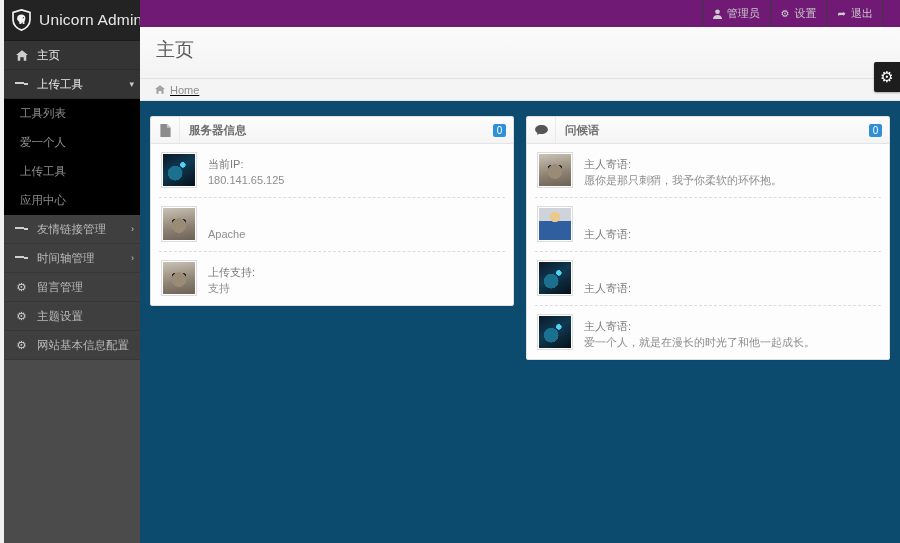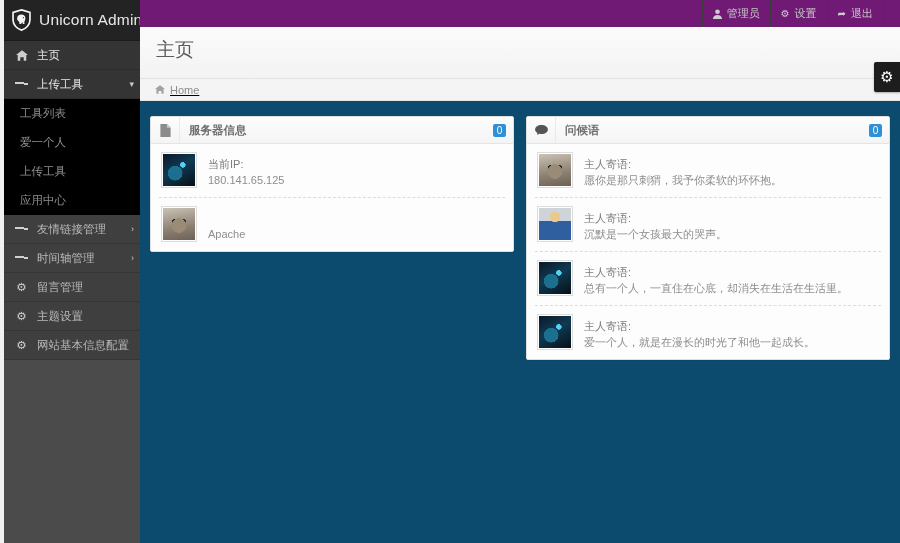--- a/index.html
+++ b/index.html
@@ -348,20 +348,29 @@
           </div>
         </div>
         <div class="row">
           <div class="thumb">
               <div class="av-raccoon"></div>
             </div>
           <div class="row-text">
             <div class="row-value">Apache</div>
           </div>
         </div>
+        <div class="row">
+          <div class="thumb">
+              <div class="av-raccoon"></div>
+            </div>
+          <div class="row-text">
+            <div class="row-label">上传支持:</div>
+            <div class="row-value">支持</div>
+          </div>
+        </div>
       </div>
     </div>
 
     <div class="panel">
       <div class="panel-head">
         <span class="panel-ico">
           <svg viewBox="0 0 14 12" width="13" height="11">
             <path d="M7 0C3.1 0 0 2.2 0 5c0 1.6 1 3 2.6 3.9-.2.9-.8 1.8-.8 1.8s1.9-.4 3-1.1c.7.2 1.4.3 2.2.3 3.9 0 7-2.2 7-4.9S10.9 0 7 0Z" fill="#555"></path>
           </svg>
         </span>
@@ -377,30 +386,28 @@
             <div class="row-label">主人寄语:</div>
             <div class="row-value">愿你是那只刺猬，我予你柔软的环怀抱。</div>
           </div>
         </div>
         <div class="row">
           <div class="thumb">
               <div class="av-cop"></div>
             </div>
           <div class="row-text">
             <div class="row-label">主人寄语:</div>
-            <div class="row-value">沉默是一个女孩最大的哭声。</div>
           </div>
         </div>
         <div class="row">
           <div class="thumb">
               <div class="av-blue"></div>
             </div>
           <div class="row-text">
             <div class="row-label">主人寄语:</div>
-            <div class="row-value">总有一个人，一直住在心底，却消失在生活在生活里。</div>
           </div>
         </div>
         <div class="row">
           <div class="thumb">
               <div class="av-blue"></div>
             </div>
           <div class="row-text">
             <div class="row-label">主人寄语:</div>
             <div class="row-value">爱一个人，就是在漫长的时光了和他一起成长。</div>
           </div>

